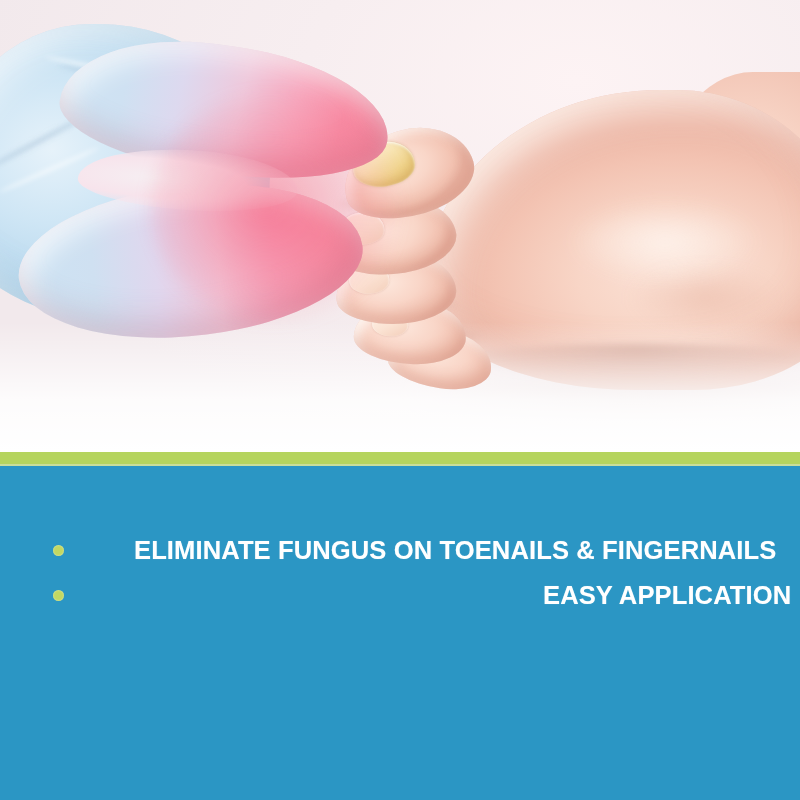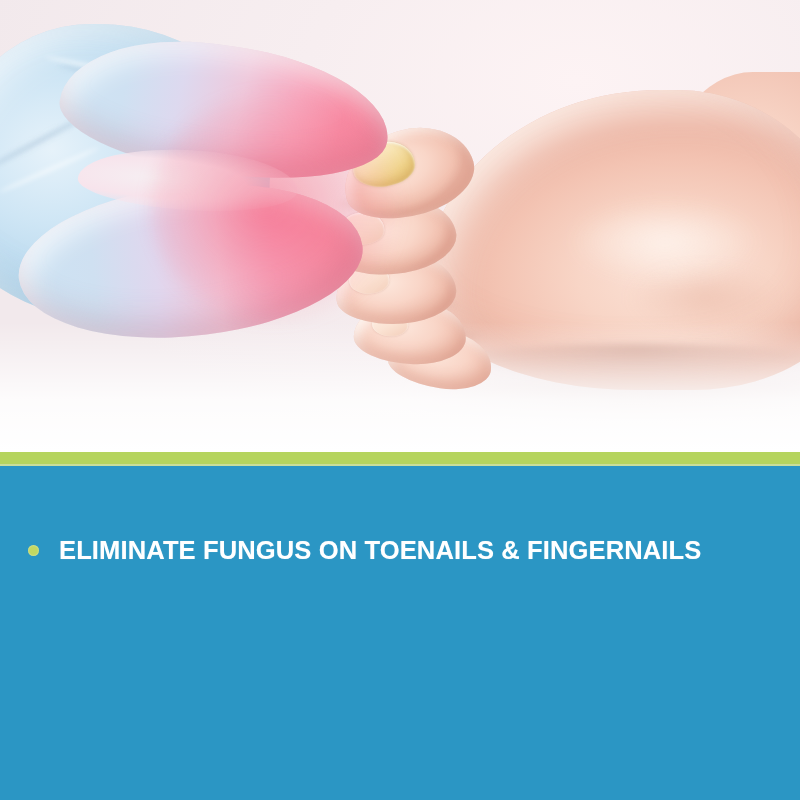--- a/index.html
+++ b/index.html
@@ -244,21 +244,22 @@
     position: absolute;
     left: 0; top: 466px;
     width: 800px; height: 334px;
     padding: 62px 0 0 0;
   }
 
   .benefit-item {
     display: flex;
     align-items: center;
     height: 45px;
-    padding-left: 28px;
+    padding-left: 53px;
+    justify-content: space-between;
   }
   .benefit-bullet {
     flex: 0 0 auto;
     width: 11px; height: 11px;
     border-radius: 50%;
     margin-right: 20px;
     box-shadow: inset 0 0 2px rgba(255,255,255,.55);
   }
   .benefit-text {
     font-family: "Liberation Sans", sans-serif;
@@ -342,16 +343,20 @@
   <div class="benefits-panel" style="background: rgb(43, 150, 196);">
 
     <div class="benefit-item">
       <span class="benefit-bullet" style="background: rgb(194, 216, 98);"></span>
       <span class="benefit-text" style="color: rgb(255, 255, 255);">ELIMINATE FUNGUS ON TOENAILS &amp; FINGERNAILS</span>
     </div>
 
 
 
 
+    <div class="benefit-item">
+      <span class="benefit-bullet" style="background: rgb(194, 216, 98);"></span>
+      <span class="benefit-text" style="color: rgb(255, 255, 255);">EASY APPLICATION</span>
+    </div>
 
   </div>
 
 </div>
 
 </body></html>

